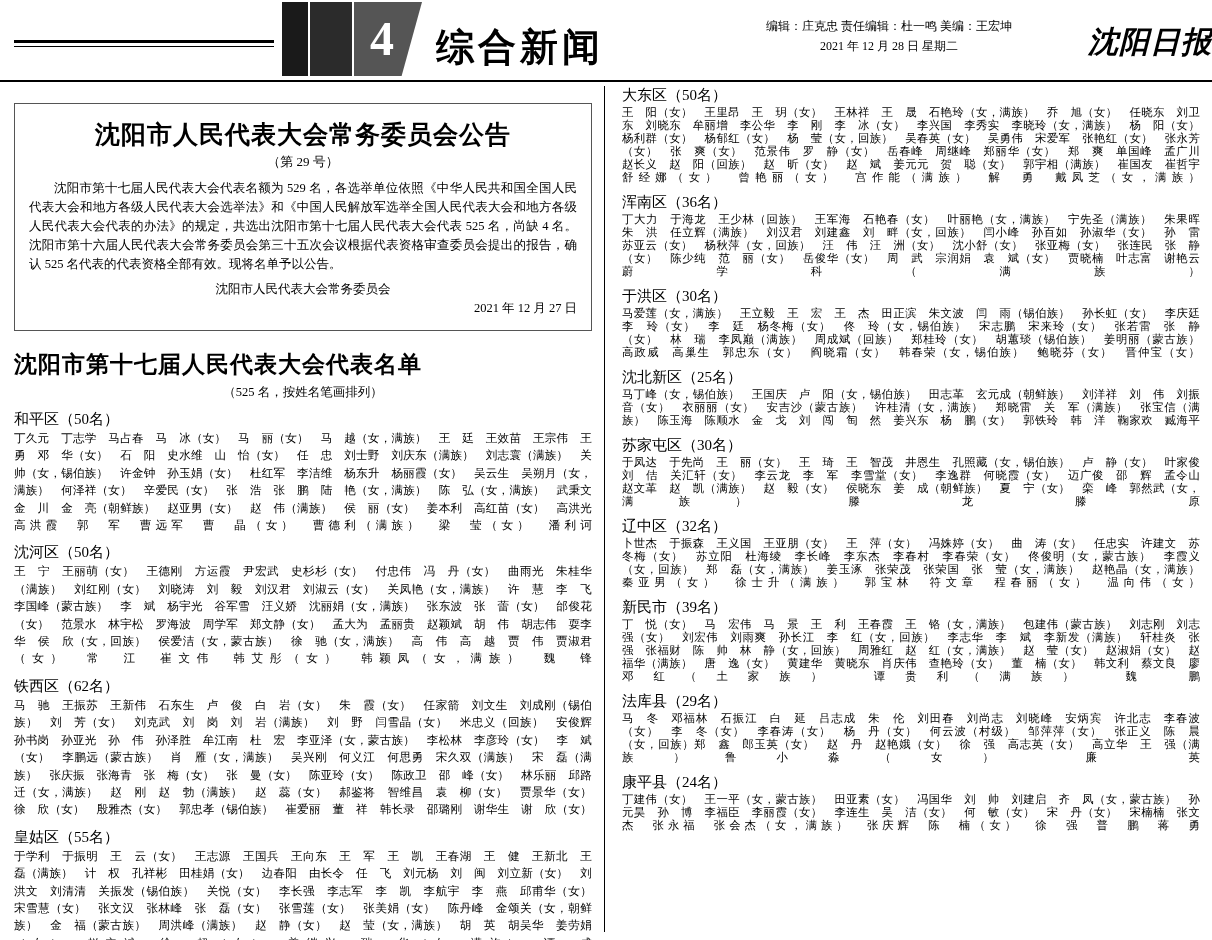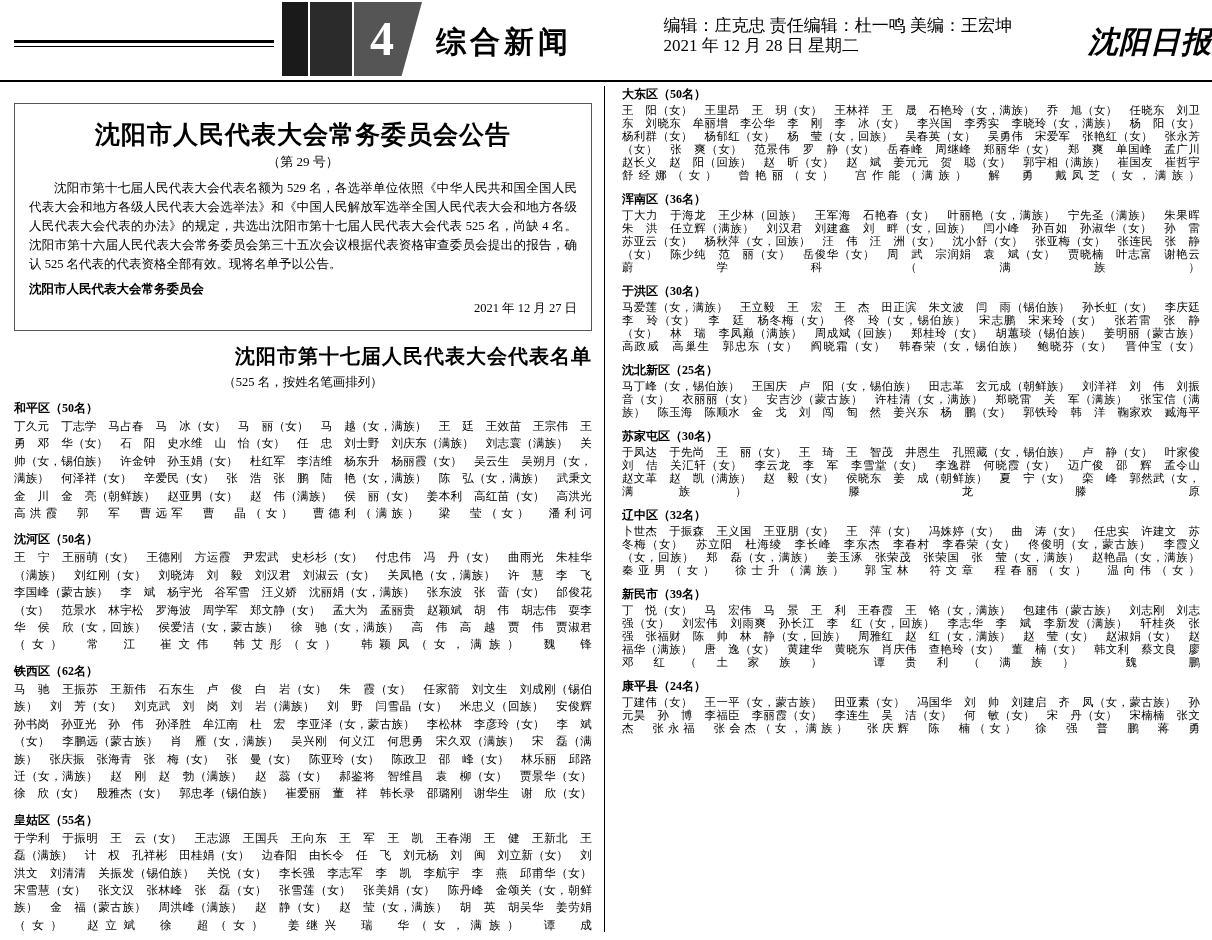--- a/index.html
+++ b/index.html
@@ -13,44 +13,44 @@
   .mh-blocks{position:absolute;left:282px;top:2px;width:140px;height:74px;}
   .mh-blk{position:absolute;background:#000;}
   .mh-b1{left:0;top:0;width:26px;height:74px;background:#1a1a1a;}
   .mh-b2{left:28px;top:0;width:42px;height:74px;background:#2b2b2b;
          clip-path:polygon(0 0,100% 0,100% 100%,0 100%);}
   .mh-b3{left:72px;top:0;width:68px;height:74px;background:#555;
          clip-path:polygon(0 0,100% 0,70% 100%,0 100%);}
   .mh-num{position:absolute;left:72px;top:6px;width:56px;height:62px;color:#fff;
           font-size:48px;font-weight:bold;text-align:center;line-height:62px;
           font-family:"Liberation Serif",serif;}
-  .mh-sec{position:absolute;left:436px;top:22px;font-size:30px;font-weight:bold;letter-spacing:4px;}
-  .mh-credits{position:absolute;right:200px;top:16px;text-align:left;font-size:17px;line-height:20px;}
+  .mh-sec{position:absolute;left:436px;top:22px;font-size:38px;font-weight:bold;letter-spacing:4px;}
+  .mh-credits{position:absolute;right:200px;top:16px;text-align:center;font-size:12px;line-height:20px;}
   .mh-logo{position:absolute;right:0;top:22px;font-size:30px;font-weight:bold;letter-spacing:1px;
            font-family:"Liberation Serif",serif;font-style:italic;}
 
   
   .cols{position:absolute;top:86px;left:0;width:1212px;height:854px;}
   .colL{position:absolute;left:14px;top:17px;width:578px;}
   .colR{position:absolute;left:622px;top:0;width:578px;}
   .vdiv{position:absolute;left:604px;top:0;width:1px;height:846px;background:#000;}
 
   
   .notice{border:1px solid #555;padding:10px 14px 12px 14px;}
   .notice h1{margin:4px 0 2px 0;text-align:center;font-size:25px;font-weight:bold;letter-spacing:1px;}
   .notice .sub{text-align:center;font-size:13px;margin-bottom:8px;}
   .notice p{font-size:12.5px;line-height:19px;text-indent:2em;margin:0 0 6px 0;text-align:justify;}
-  .notice .sign{text-align:left;font-size:12.5px;line-height:19px;font-weight:bold;}
+  .notice .sign{text-align:center;font-size:12.5px;line-height:19px;font-weight:normal;}
   .notice .date{text-align:right;font-size:12.5px;line-height:19px;}
 
-  .listtitle{margin-top:12px;text-align:right;font-size:20px;font-weight:bold;letter-spacing:1px;}
+  .listtitle{margin-top:18px;text-align:left;font-size:23px;font-weight:bold;letter-spacing:1px;}
   .listsub{margin-top:4px;text-align:center;font-size:12.5px;}
 
   .grp{margin-top:9px;}
-  .grp .gh{font-size:12px;font-weight:bold;margin-bottom:1px;}
+  .grp .gh{font-size:15px;font-weight:normal;margin-bottom:1px;}
   .names{font-size:11.6px;line-height:17.4px;letter-spacing:0.2px;
          display:block;text-align:justify;text-align-last:justify;word-break:break-all;}
   .colR .grp:first-child{margin-top:0;}
   .colR .names{font-size:11.4px;line-height:13px;}
 </style>
 </head>
 <body>
 
 <div class="page">
 
@@ -128,20 +128,24 @@
       </div>
       <div class="grp">
         <div class="gh">辽中区（32名）</div>
         <div class="names">卜世杰　于振森　王义国　王亚朋（女）　王　萍（女）　冯姝婷（女）　曲　涛（女）　任忠实　许建文　苏冬梅（女）　苏立阳　杜海绫　李长峰　李东杰　李春村　李春荣（女）　佟俊明（女，蒙古族）　李霞义（女，回族）　郑　磊（女，满族）　姜玉涿　张荣茂　张荣国　张　莹（女，满族）　赵艳晶（女，满族）　秦亚男（女）　徐士升（满族）　郭宝林　符文章　程春丽（女）　温向伟（女）</div>
       </div>
       <div class="grp">
         <div class="gh">新民市（39名）</div>
         <div class="names">丁　悦（女）　马　宏伟　马　景　王　利　王春霞　王　铬（女，满族）　包建伟（蒙古族）　刘志刚　刘志强（女）　刘宏伟　刘雨爽　孙长江　李　红（女，回族）　李志华　李　斌　李新发（满族）　轩桂炎　张　强　张福财　陈　帅　林　静（女，回族）　周雅红　赵　红（女，满族）　赵　莹（女）　赵淑娟（女）　赵福华（满族）　唐　逸（女）　黄建华　黄晓东　肖庆伟　查艳玲（女）　董　楠（女）　韩文利　蔡文良　廖邓红（土家族）　谭贵利（满族）　魏　鹏</div>
       </div>
       <div class="grp">
+        <div class="gh">法库县（29名）</div>
+        <div class="names">马　冬　邓福林　石振江　白　延　吕志成　朱　伦　刘田春　刘尚志　刘晓峰　安炳宾　许北志　李春波（女）　李　冬（女）　李春涛（女）　杨　丹（女）　何云波（村级）　邹萍萍（女）　张正义　陈　晨（女，回族）郑　鑫　郎玉英（女）　赵　丹　赵艳娥（女）　徐　强　高志英（女）　高立华　王　强（满族）鲁小淼（女）　廉　英</div>
+      </div>
+      <div class="grp">
         <div class="gh">康平县（24名）</div>
         <div class="names">丁建伟（女）　王一平（女，蒙古族）　田亚素（女）　冯国华　刘　帅　刘建启　齐　凤（女，蒙古族）　孙元昊　孙　博　李福臣　李丽霞（女）　李连生　吴　洁（女）　何　敏（女）　宋　丹（女）　宋楠楠　张文杰　张永福　张会杰（女，满族）　张庆辉　陈　楠（女）　徐　强　普　鹏　蒋　勇</div>
       </div>
 
     </div>
 
   </div>
 </div>
 
 </body></html>

